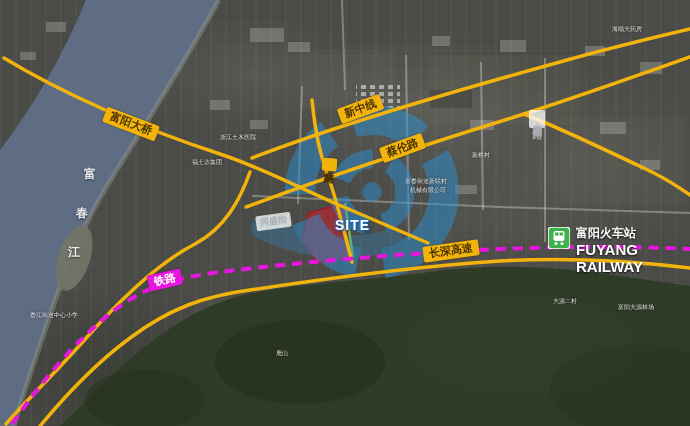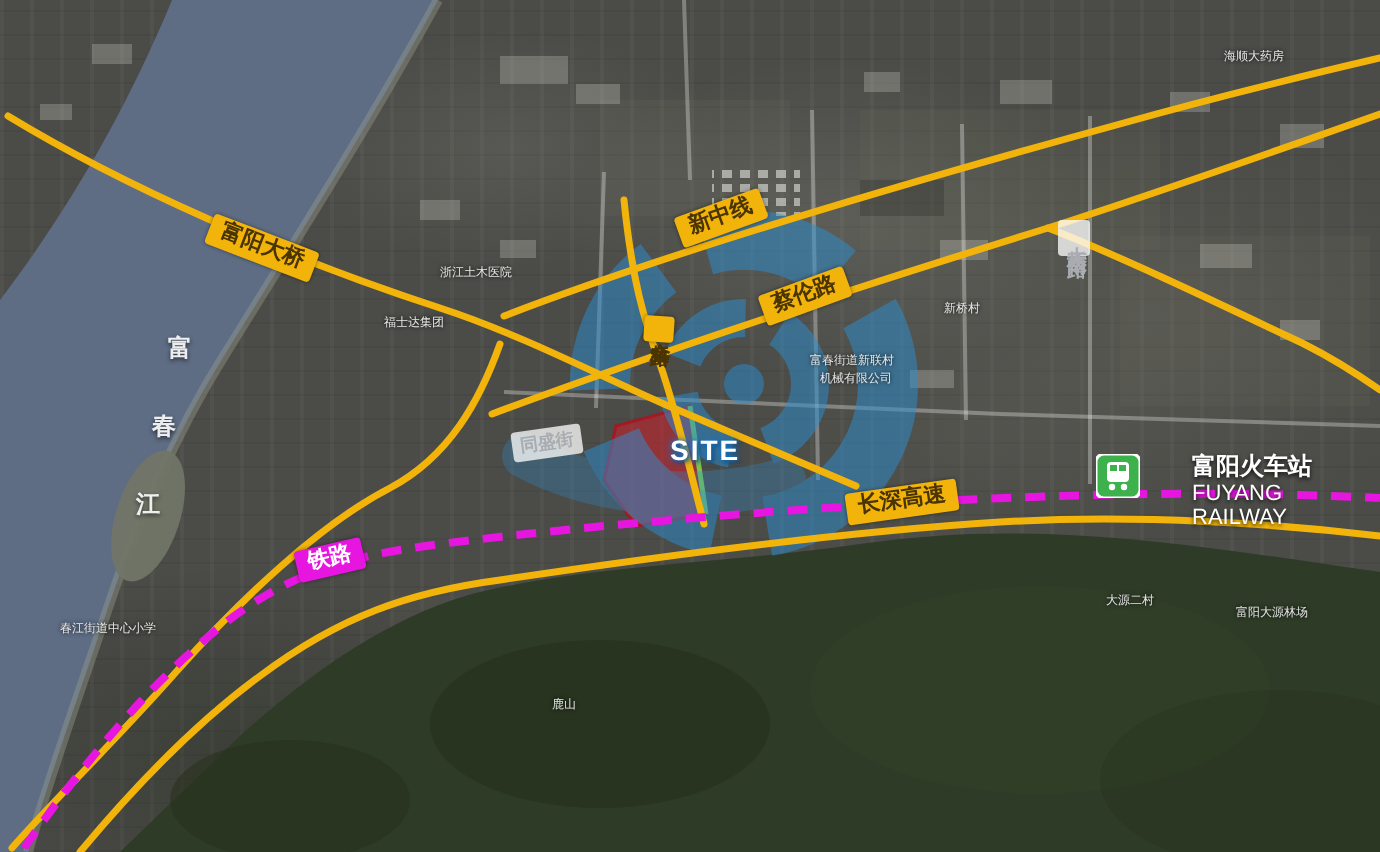--- a/index.html
+++ b/index.html
@@ -41,25 +41,25 @@
     text-shadow:0 1px 2px rgba(0,0,0,.6);
   }
   #site-label{
     position:absolute;left:315px;top:217px;
     font-size:14px;font-weight:bold;letter-spacing:1px;color:#fff;
     text-shadow:0 0 5px #1b7cc9,0 0 2px #1b7cc9,1px 1px 2px rgba(0,40,90,.9);
     padding-left:20px;
   }
   #station{
     position:absolute;left:548px;top:227px;display:flex;align-items:flex-start;
-    color:#fff;text-shadow:0 1px 2px rgba(0,0,0,.85);gap:20px;
+    color:#fff;text-shadow:0 1px 2px rgba(0,0,0,.85);
   }
   #station .txt{margin-left:6px;}
   #station .cn{font-size:12px;font-weight:bold;line-height:1.15;}
-  #station .en{font-size:11px;font-weight:normal;line-height:1.15;}
+  #station .en{font-size:15px;font-weight:bold;line-height:1.15;}
 </style>
 </head>
 <body>
 
 <div id="stage">
 
   <svg class="layer" width="690" height="426" viewBox="0 0 690 426">
     <defs>
       <pattern id="bld" width="9" height="7" patternUnits="userSpaceOnUse">
         <rect x="1" y="1" width="5" height="4" fill="rgba(235,235,230,.8)"></rect>

